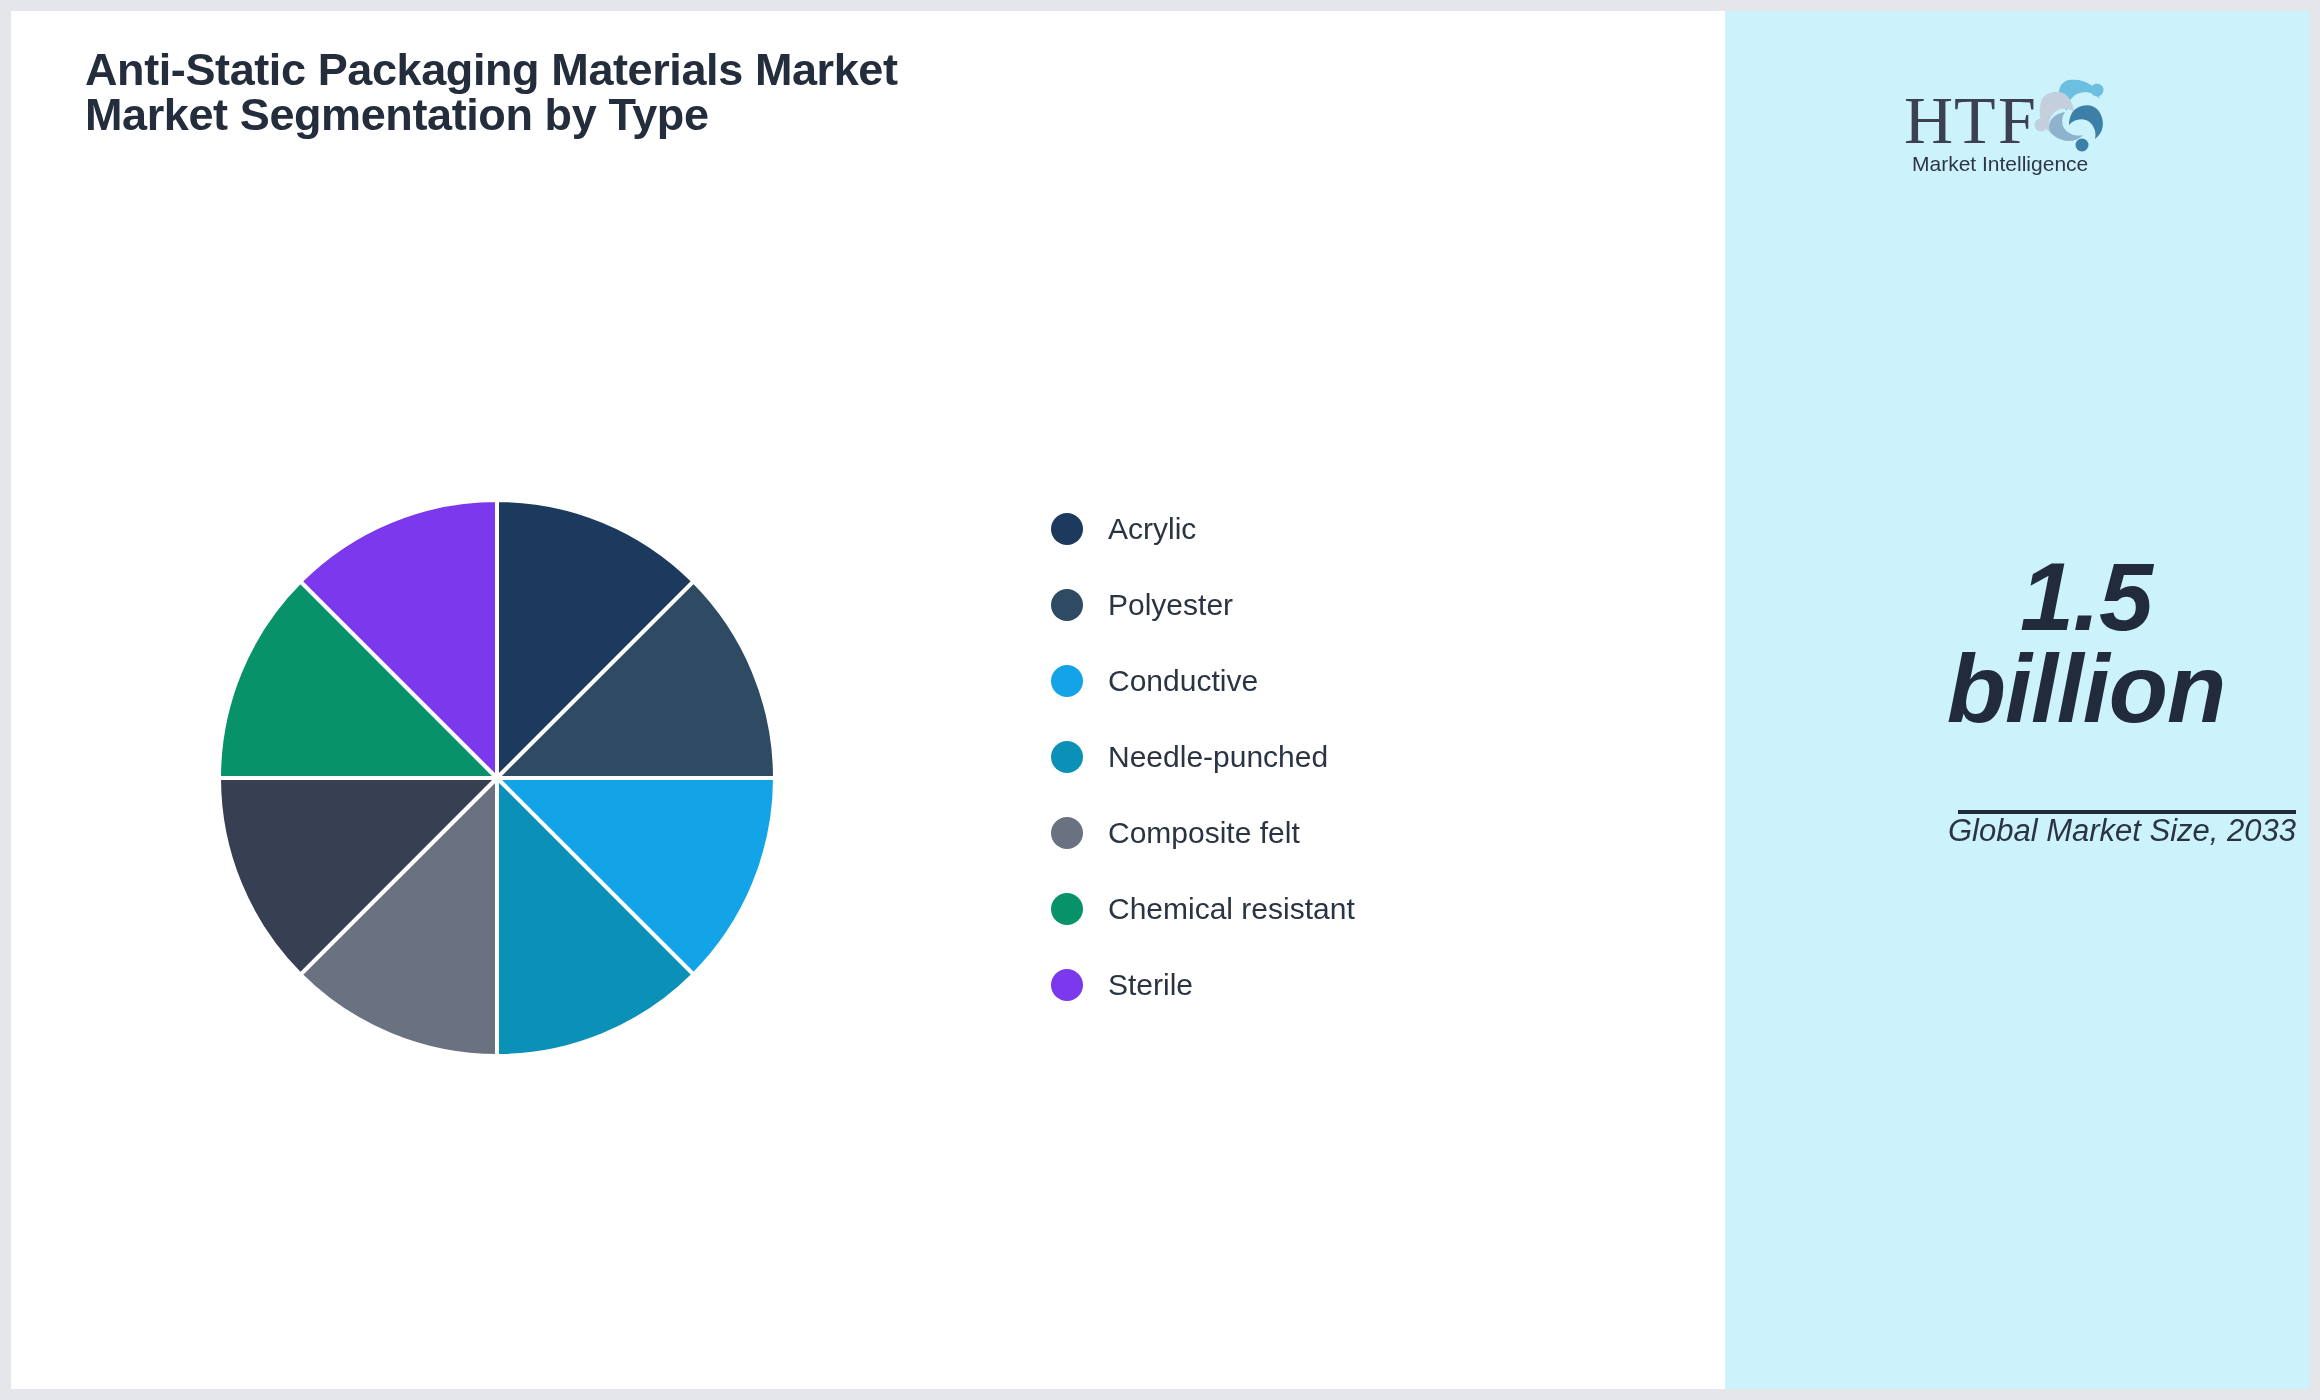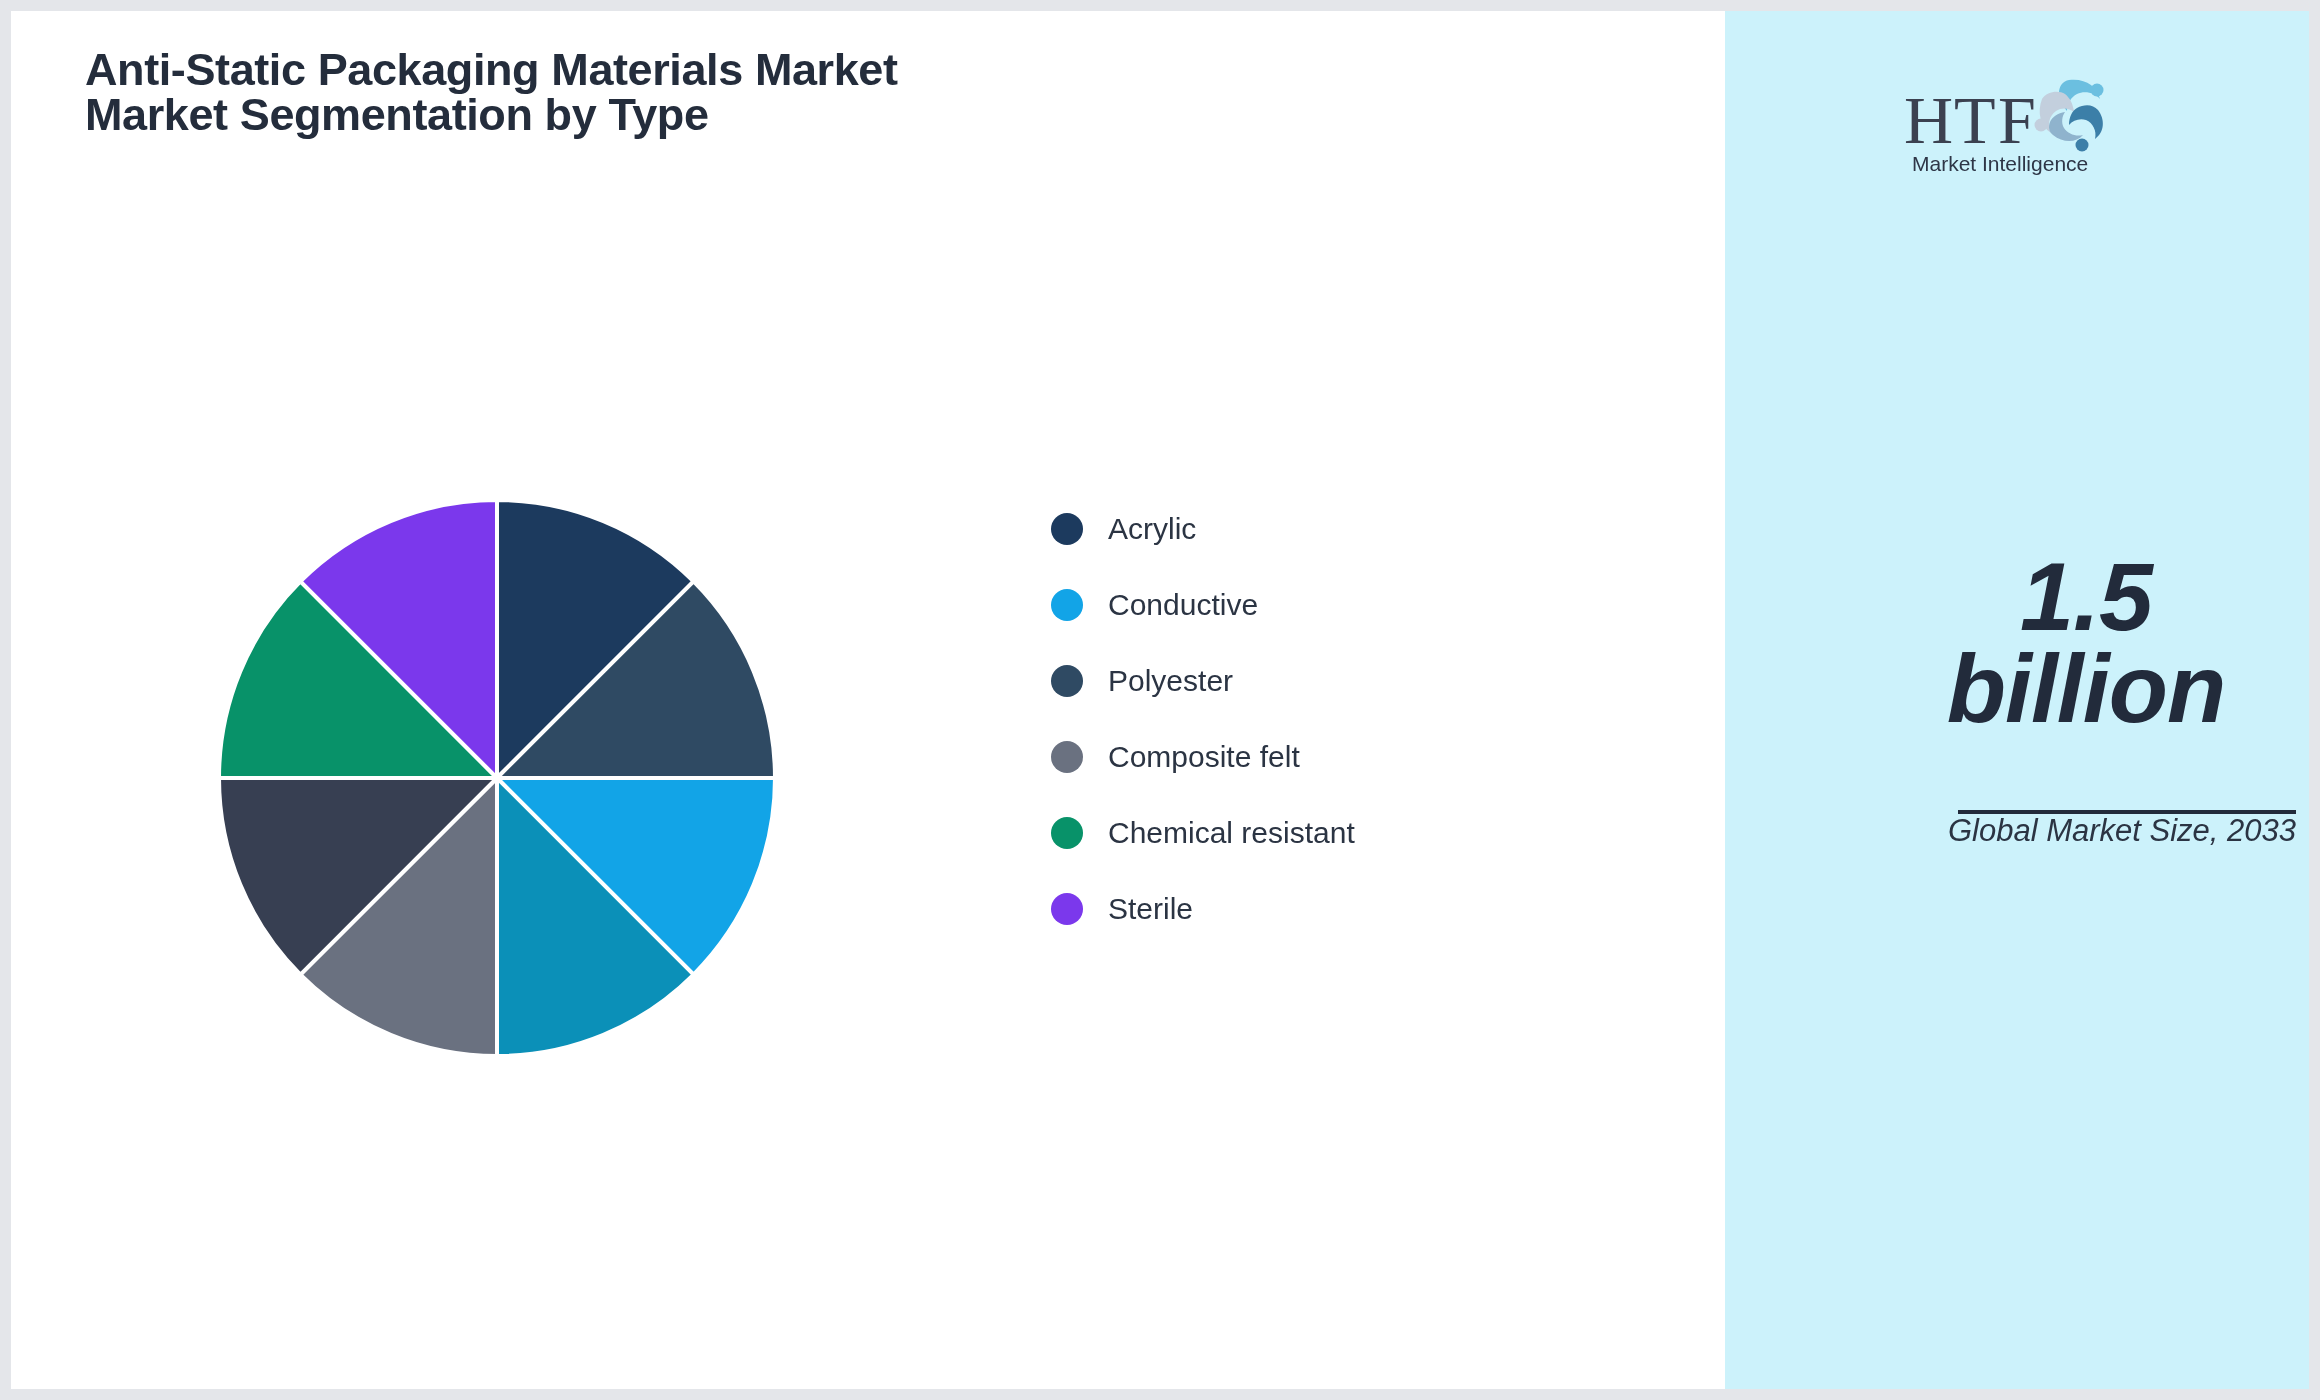--- a/index.html
+++ b/index.html
@@ -173,26 +173,30 @@
           </g>
       </svg>
     </div>
 
     <div class="legend" id="legend">
         <div class="legend-item">
           <span class="legend-swatch" style="background: rgb(28, 58, 94);"></span>
           <span class="legend-label">Acrylic</span>
         </div>
         <div class="legend-item">
+          <span class="legend-swatch" style="background: rgb(47, 74, 99);"></span>
+          <span class="legend-label">Polyester</span>
+        </div>
+        <div class="legend-item">
           <span class="legend-swatch" style="background: rgb(18, 164, 231);"></span>
           <span class="legend-label">Conductive</span>
         </div>
         <div class="legend-item">
-          <span class="legend-swatch" style="background: rgb(47, 74, 99);"></span>
-          <span class="legend-label">Polyester</span>
+          <span class="legend-swatch" style="background: rgb(11, 144, 184);"></span>
+          <span class="legend-label">Needle-punched</span>
         </div>
         <div class="legend-item">
           <span class="legend-swatch" style="background: rgb(106, 113, 128);"></span>
           <span class="legend-label">Composite felt</span>
         </div>
         <div class="legend-item">
           <span class="legend-swatch" style="background: rgb(8, 146, 105);"></span>
           <span class="legend-label">Chemical resistant</span>
         </div>
         <div class="legend-item">

